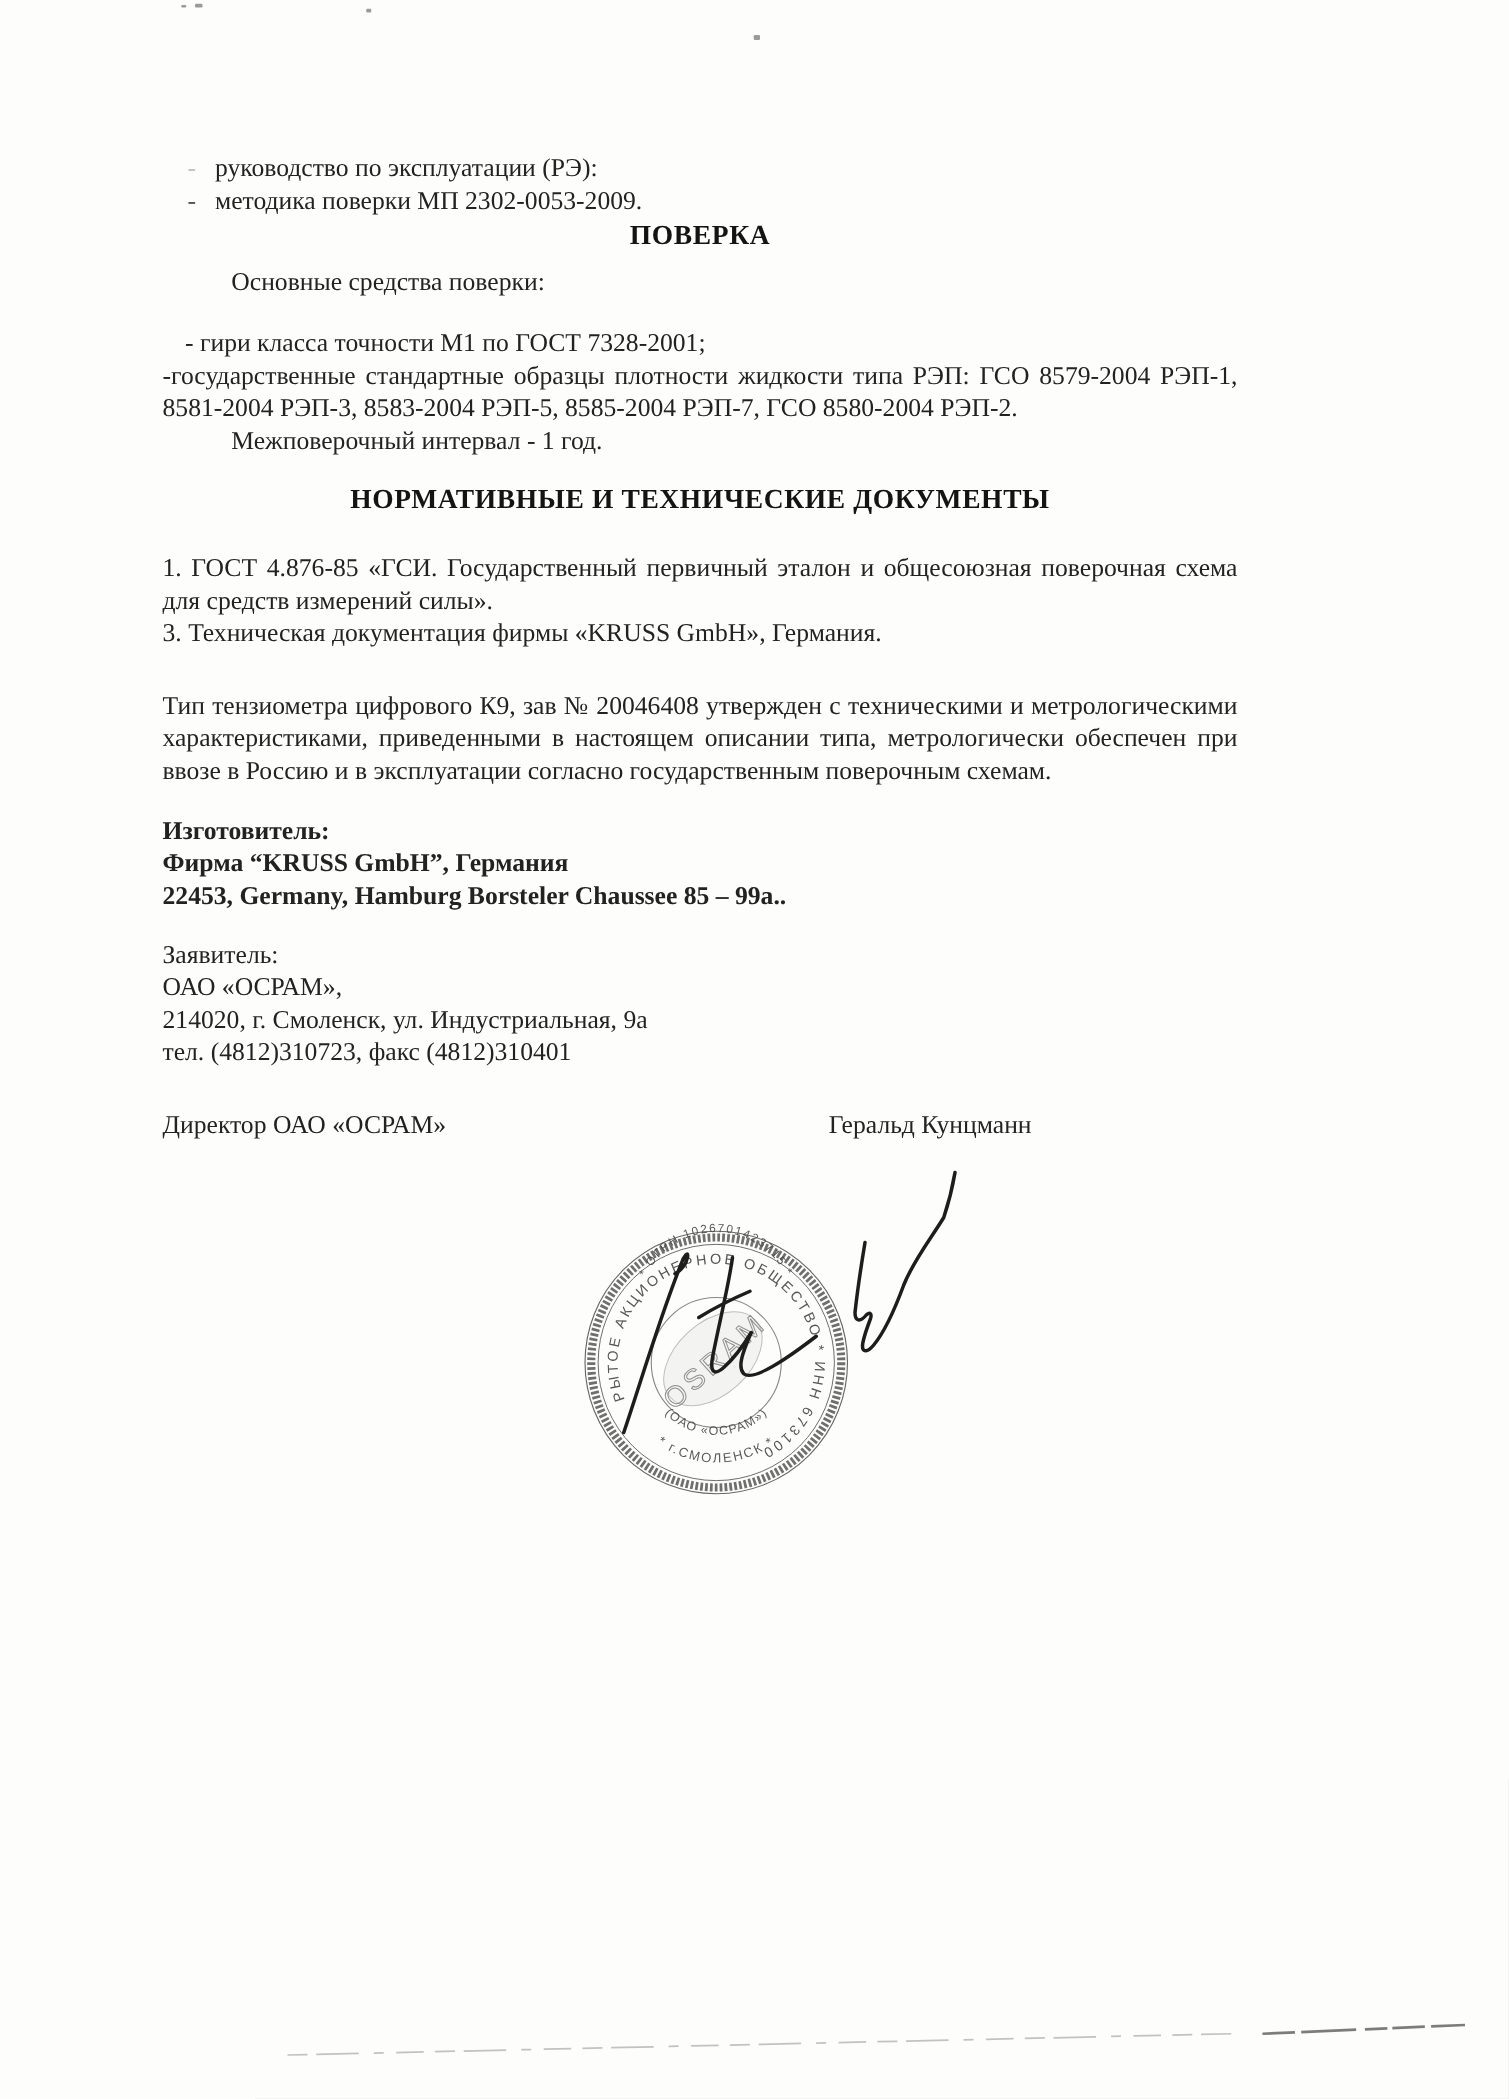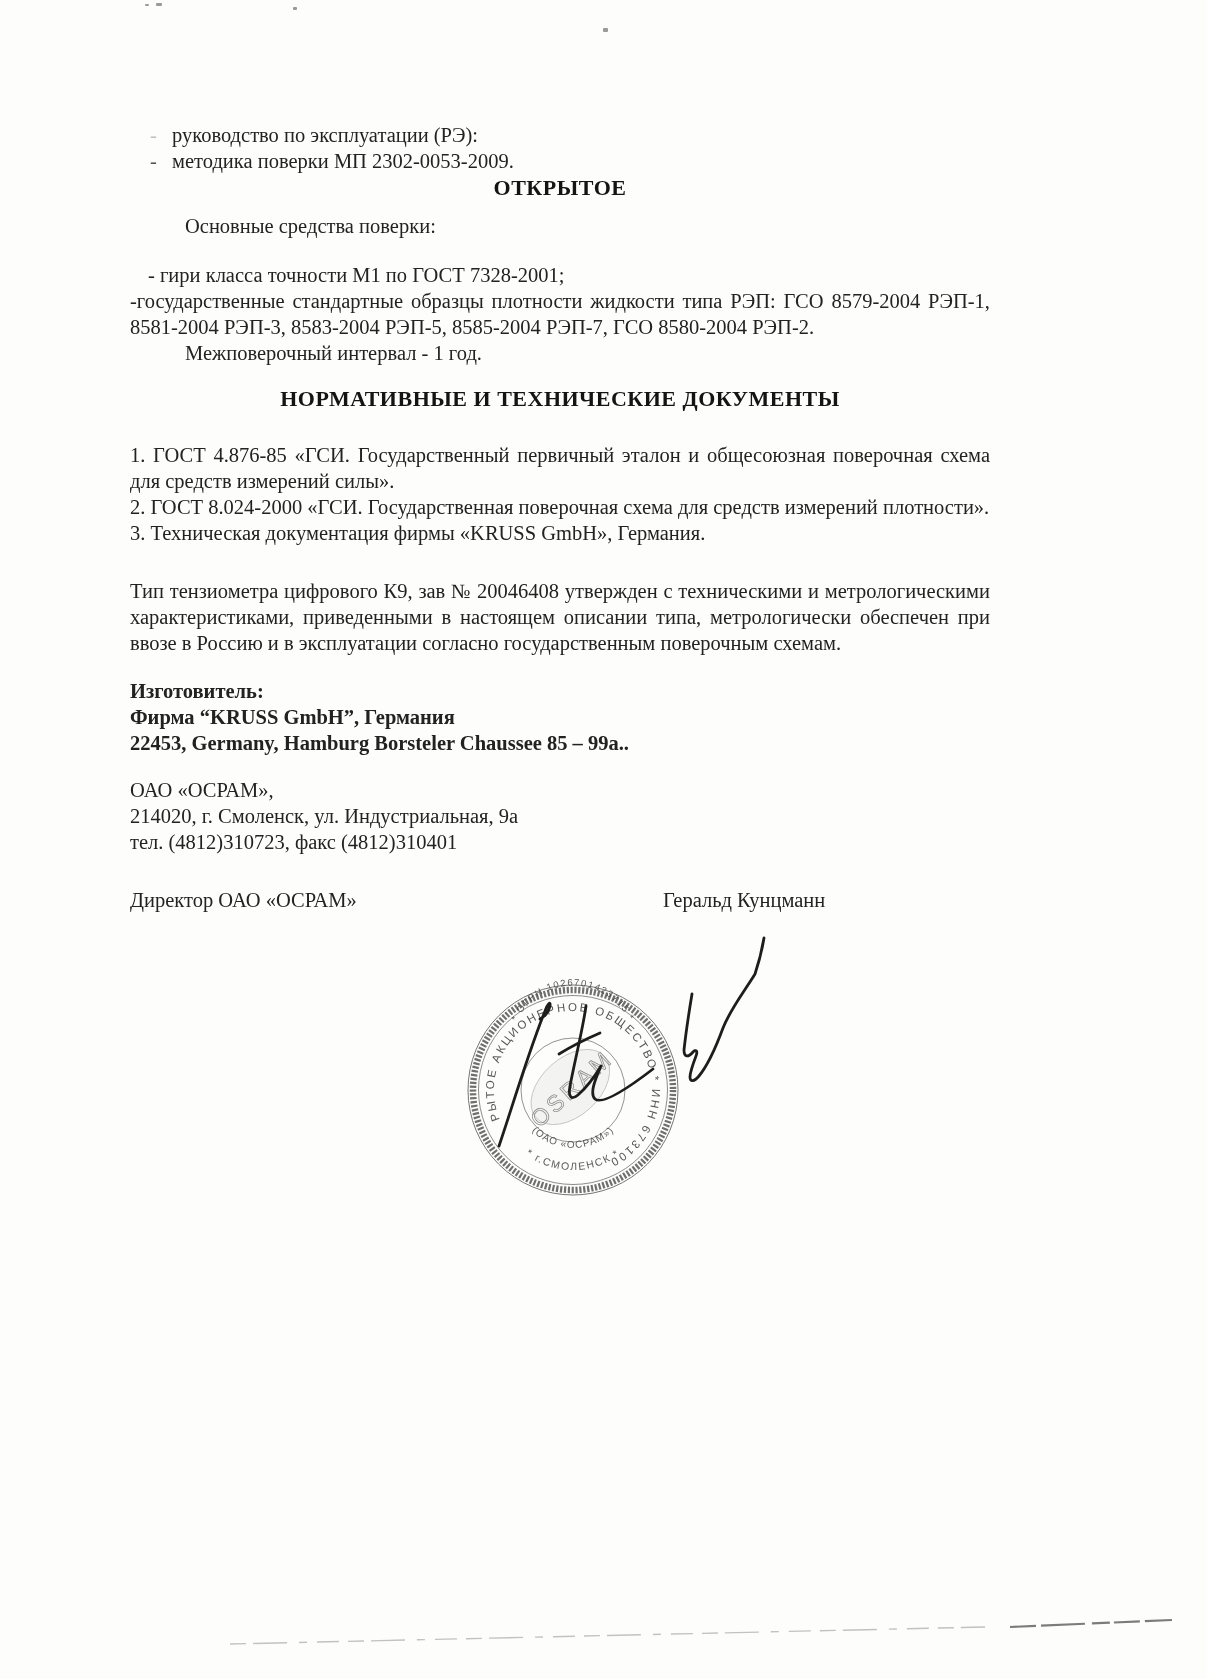--- a/index.html
+++ b/index.html
@@ -58,42 +58,42 @@
 
     <div class="intro-row">
       <span class="intro-dash faint">-</span>
       <span>руководство по эксплуатации (РЭ):</span>
     </div>
     <div class="intro-row">
       <span class="intro-dash">-</span>
       <span>методика поверки МП 2302-0053-2009.</span>
     </div>
 
-    <div class="heading h1">ОТКРЫТОЕ</div>
+    <div class="heading h1">ПОВЕРКА</div>
     <div class="means-label">Основные средства поверки:</div>
     <div class="means-item1">- гири класса точности М1 по ГОСТ 7328-2001;</div>
     <div class="means-item2">-государственные стандартные образцы плотности жидкости типа РЭП: ГСО 8579-2004 РЭП-1, 8581-2004 РЭП-3, 8583-2004 РЭП-5, 8585-2004 РЭП-7, ГСО 8580-2004 РЭП-2.</div>
     <div class="interval">Межповерочный интервал -  1 год.</div>
 
     <div class="heading h2">НОРМАТИВНЫЕ И ТЕХНИЧЕСКИЕ ДОКУМЕНТЫ</div>
     <div class="norm-items">
       <div class="para">1. ГОСТ 4.876-85 «ГСИ. Государственный первичный эталон и общесоюзная поверочная схема для средств измерений силы».</div>
-      <div class="para">2. ГОСТ 8.024-2000 «ГСИ. Государственная поверочная схема для средств измерений плотности».</div>
       <div class="para">3.  Техническая документация фирмы «KRUSS GmbH», Германия.</div>
     </div>
 
     <div class="para concl">Тип тензиометра цифрового К9, зав № 20046408 утвержден с техническими и метрологическими характеристиками, приведенными в настоящем описании типа, метрологически обеспечен при ввозе в Россию и в эксплуатации согласно государственным поверочным схемам.</div>
 
     <div class="maker">
       <div>Изготовитель:</div>
       <div>Фирма “KRUSS GmbH”, Германия</div>
       <div>22453, Germany, Hamburg Borsteler Chaussee 85 – 99a..</div>
     </div>
 
     <div class="applicant">
+      <div>Заявитель:</div>
       <div>ОАО «ОСРАМ»,</div>
       <div>214020, г. Смоленск, ул. Индустриальная, 9а</div>
       <div>тел. (4812)310723, факс (4812)310401</div>
     </div>
 
     <div class="director-row">
       <span>Директор ОАО «ОСРАМ»</span>
       <span class="director-name">Геральд Кунцманн</span>
     </div>
   </div>

